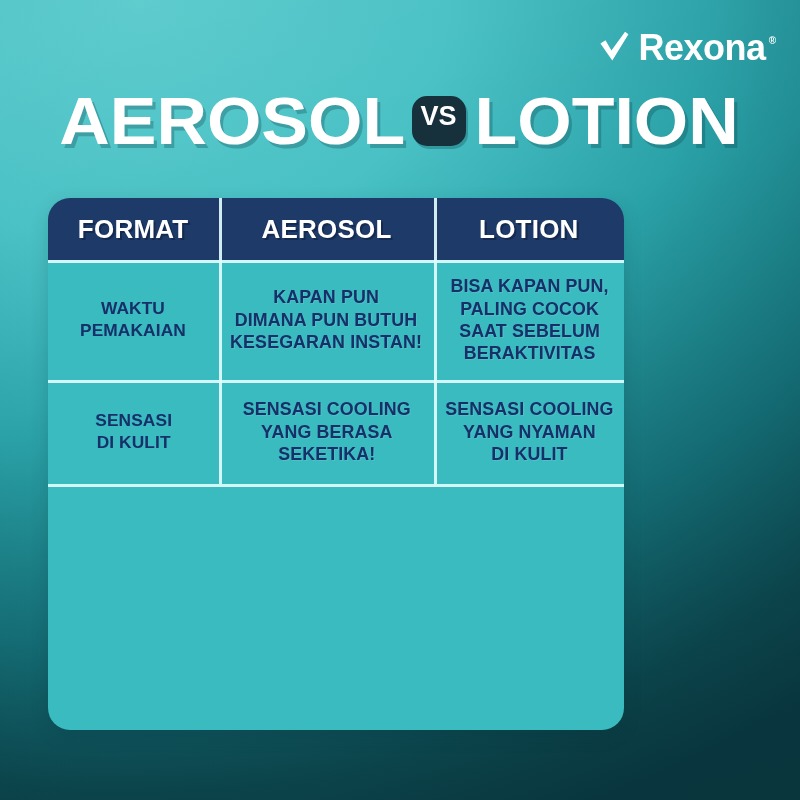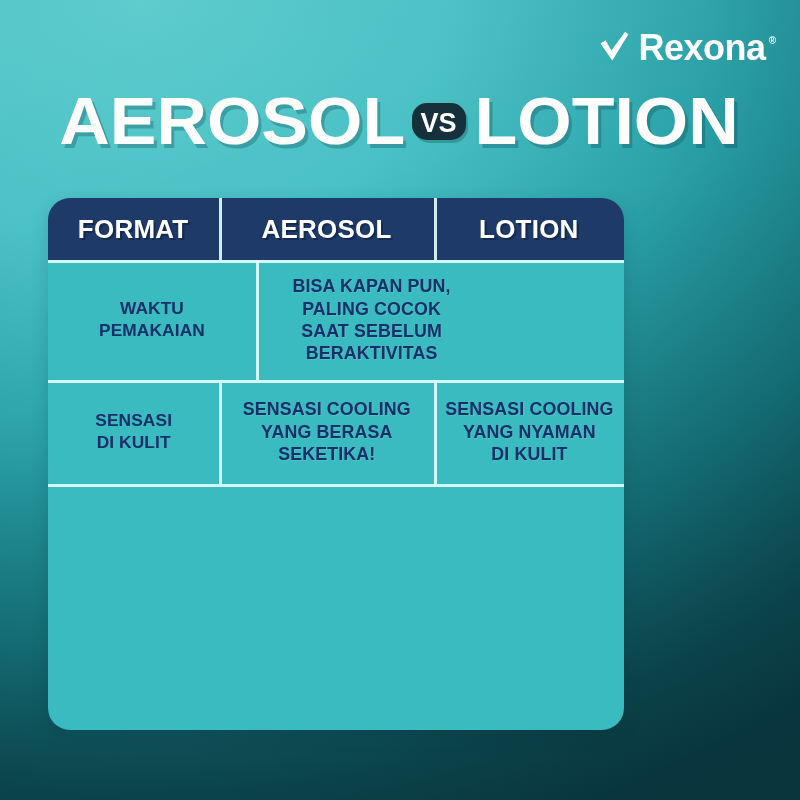--- a/index.html
+++ b/index.html
@@ -83,21 +83,21 @@
     letter-spacing: 0px;
     transform: scaleX(1.06);
     text-shadow: 3px 4px 0 rgba(12,70,78,0.30);
   }
   .headline-vs {
     background: #16303c;
     color: #ffffff;
     font-size: 27px;
     font-weight: 700;
     line-height: 1;
-    padding: 7px 9px 3px 9px;
+    padding: 7px 9px 16px 9px;
     letter-spacing: 0px;
     box-shadow: 2px 3px 0 rgba(12,70,78,0.30);
     border-radius: 15px;
   }
 
   
   .table {
     position: absolute;
     left: 48px;
     top: 198px;
@@ -218,20 +218,25 @@
         <span class="head-text">LOTION</span>
       </div>
     </div>
 
 
     <div class="row row-body r2">
       <div class="cell c0">
         <span class="label-text">WAKTU
 PEMAKAIAN</span>
       </div>
+      <div class="cell c1">
+        <span class="body-text">KAPAN PUN
+DIMANA PUN BUTUH
+KESEGARAN INSTAN!</span>
+      </div>
       <div class="cell c2">
         <span class="body-text">BISA KAPAN PUN,
 PALING COCOK
 SAAT SEBELUM
 BERAKTIVITAS</span>
       </div>
     </div>
 
     <div class="row row-body r3">
       <div class="cell c0">

